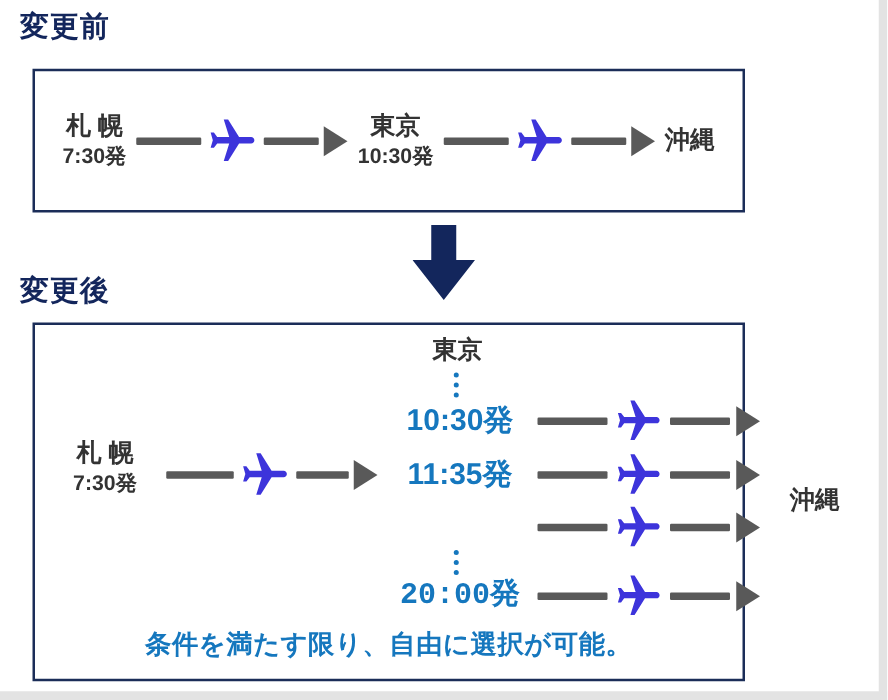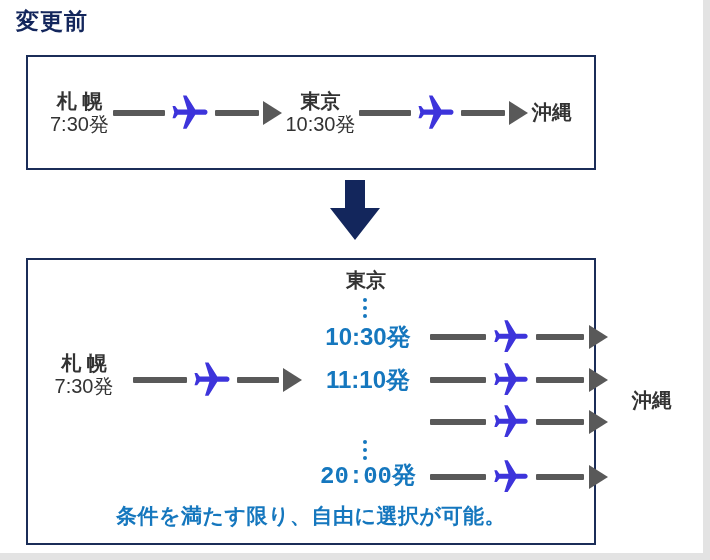--- a/index.html
+++ b/index.html
@@ -18,21 +18,21 @@
   .route-box{
     position:absolute;left:26px;width:570px;background:#ffffff;
     border:2px solid #1b2d58;box-sizing:border-box;
   }
   .box-before{top:55px;height:115px;display:flex;align-items:center;
     justify-content:space-between;padding:0 22px;}
   .box-after{top:258px;height:287px;}
   
   .stop{text-align:center;}
   .stop .city{font-size:20px;font-weight:bold;color:#333333;line-height:23px;white-space:nowrap;}
-  .stop .time{font-size:20px;font-weight:normal;color:#333333;line-height:23px;white-space:nowrap;}
+  .stop .time{font-size:17px;font-weight:bold;color:#333333;line-height:23px;white-space:nowrap;}
   
   .arrow-unit{display:flex;align-items:center;gap:4px;}
   .seg{height:6px;background:#595959;border-radius:1px;}
   .s52{width:52px;} .s44{width:44px;} .s56{width:56px;} .s48{width:48px;} .s54{width:54px;} .s42{width:42px;}
   .head{width:0;height:0;border-left:19px solid #595959;border-top:12px solid transparent;border-bottom:12px solid transparent;}
   .plane{fill:#3d34db;flex:0 0 auto;}
   
   .big-arrow{position:absolute;left:330px;top:180px;fill:#13265c;}
   
   .hub-label{position:absolute;left:296px;top:8px;width:84px;text-align:center;
@@ -97,33 +97,34 @@
     </div>
     <div class="stop">
       <div class="city">沖縄</div>
     </div>
   </div>
 
   <svg class="big-arrow" width="50" height="60" viewBox="0 0 50 60">
     <polygon points="15,0 35,0 35,28 50,28 25,60 0,28 15,28"></polygon>
   </svg>
 
+  <div class="section-title t-after">変更後</div>
 
   <div class="route-box box-after">
 
     <div class="hub-label">東京</div>
 
     <div class="dots d1">
       <span class="dot"></span>
         <span class="dot"></span>
         <span class="dot"></span>
     </div>
 
     <div class="time-label tr1">10:30発</div>
-    <div class="time-label tr2">11:10発</div>
+    <div class="time-label tr2">11:35発</div>
 
     <div class="dots d2">
       <span class="dot"></span>
         <span class="dot"></span>
         <span class="dot"></span>
     </div>
 
     <div class="time-label tr4">20:00発</div>
 
     <div class="row-arrow ra1">

